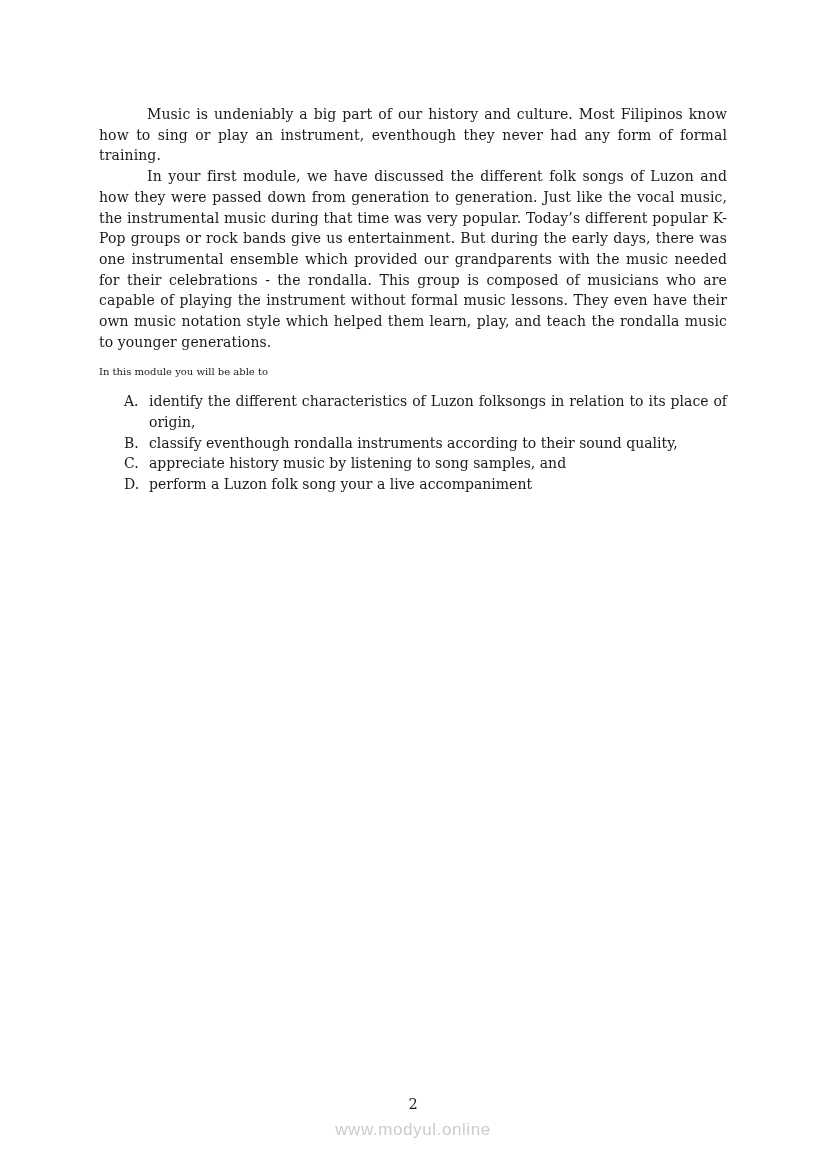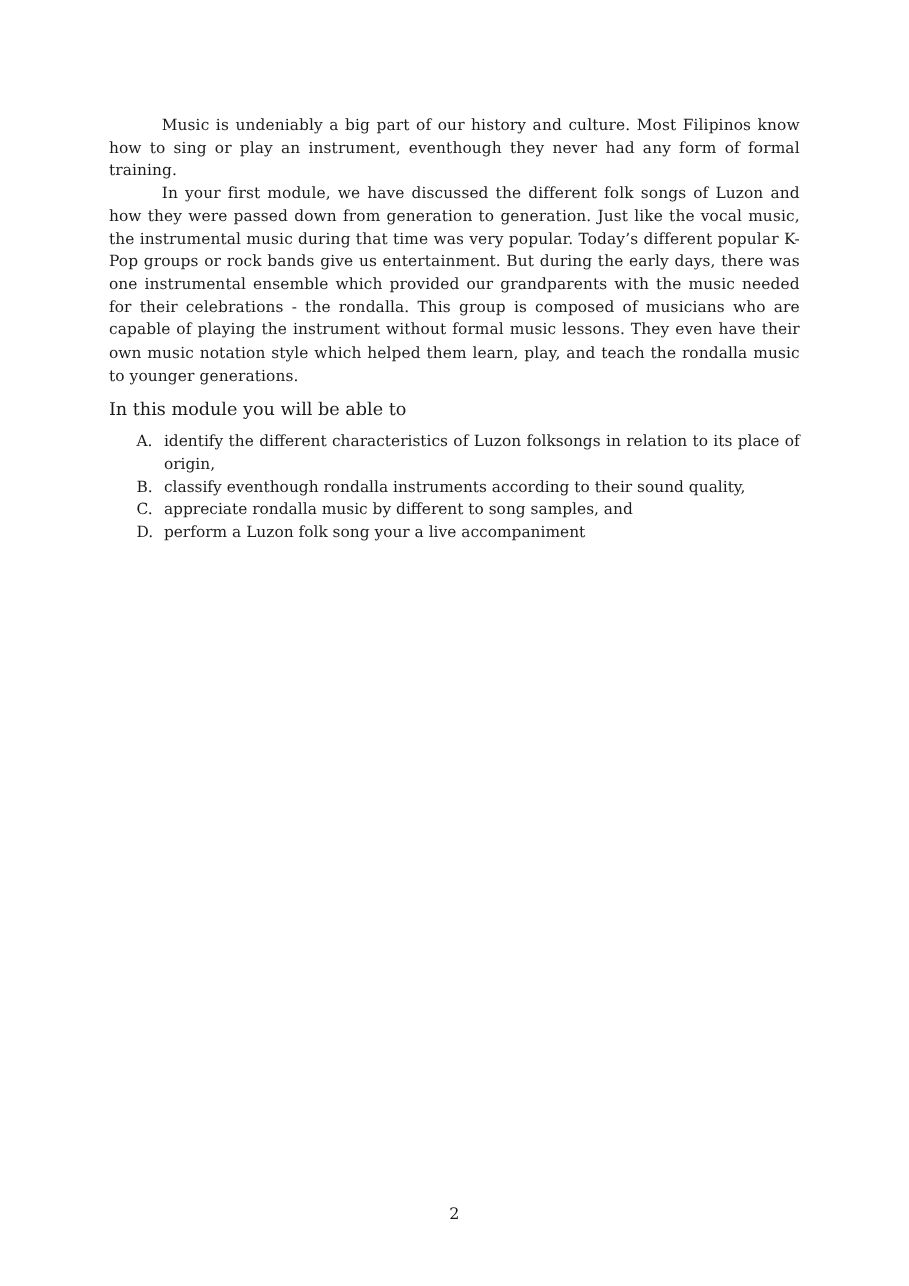--- a/index.html
+++ b/index.html
@@ -33,21 +33,21 @@
   }
   .heading {
     margin: 20px 0 0 0;
     font-size: 14.5px;
     line-height: 20px;
     font-weight: bold;
     letter-spacing: 0.2px;
   }
   .intro {
     margin: 10px 0 0 0;
-    font-size: 16px;
+    font-size: 10px;
     line-height: 20.7px;
   }
   .objectives {
     margin-top: 8px;
   }
   .objective {
     display: flex;
     font-size: 14px;
     line-height: 20.7px;
   }
@@ -95,25 +95,26 @@
       <div class="objective">
         <span class="letter">A.</span>
         <span class="obj-text">identify the different characteristics of Luzon folksongs in relation to its place of origin,</span>
       </div>
       <div class="objective">
         <span class="letter">B.</span>
         <span class="obj-text">classify eventhough rondalla instruments according to their sound quality,</span>
       </div>
       <div class="objective">
         <span class="letter">C.</span>
-        <span class="obj-text">appreciate rondalla music by different to song samples, and</span>
+        <span class="obj-text">appreciate history music by listening to song samples, and</span>
       </div>
       <div class="objective">
         <span class="letter">D.</span>
         <span class="obj-text">perform a Luzon folk song your a live accompaniment</span>
       </div>
     </div>
   </div>
 
   <div class="footer">
     <div class="page-number">2</div>
+    <div class="watermark">www.modyul.online</div>
   </div>
 </div>
 
 </body></html>

